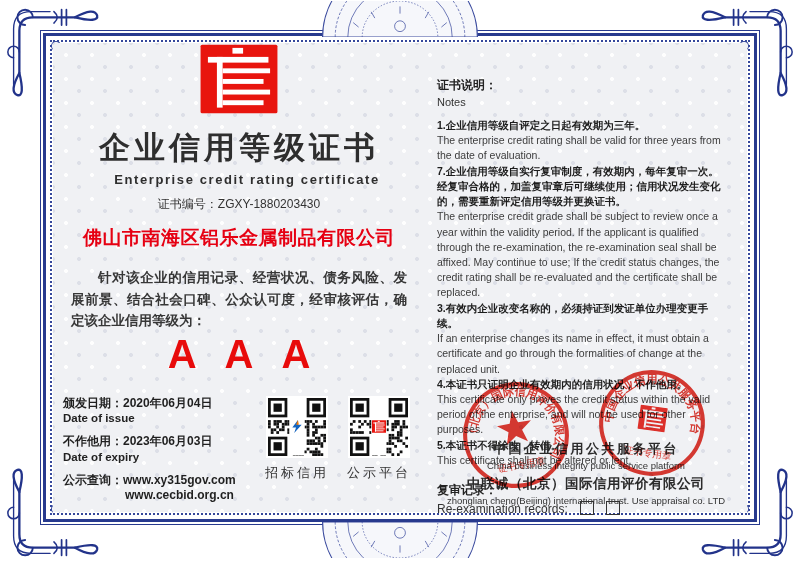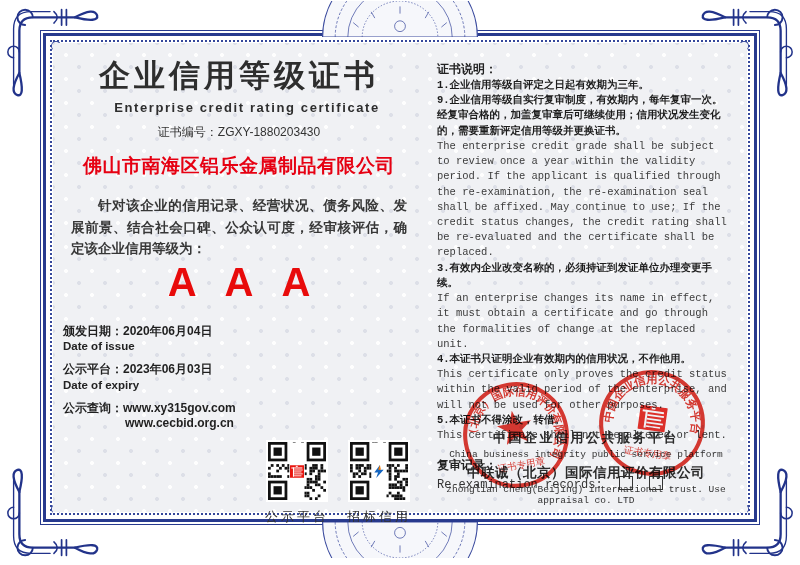--- a/index.html
+++ b/index.html
@@ -30,34 +30,34 @@
   
   .col-left{width:372px;display:flex;flex-direction:column;align-items:center;box-sizing:border-box;}
   .logo{width:98px;height:84px;}
   .title-cn{margin-top:12px;font-size:31px;font-weight:bold;letter-spacing:4px;color:#2e2e2e;white-space:nowrap;}
   .title-en{margin-top:3px;font-size:13px;font-weight:bold;letter-spacing:1.6px;color:#2e2e2e;margin-left:16px;}
   .cert-no{margin-top:9px;font-size:12px;color:#333;}
   .company{margin-top:12px;font-size:19px;font-weight:bold;color:#e60012;letter-spacing:.5px;white-space:nowrap;}
   .para{margin-top:16px;width:336px;font-size:13.5px;font-weight:bold;color:#373737;line-height:1.6;
         text-align:justify;text-indent:2em;}
   .rating{margin-top:0;font-size:40px;font-weight:bold;color:#e80b0b;letter-spacing:28px;text-indent:28px;line-height:1.1;}
-  .bottom-row{display:flex;width:100%;box-sizing:border-box;padding:0 14px 0 10px;margin-top:20px;align-items:flex-start;flex-direction:column;}
+  .bottom-row{display:flex;width:100%;box-sizing:border-box;padding:0 14px 0 10px;margin-top:20px;align-items:flex-start;}
   .dates{width:180px;font-size:12px;color:#1f1f1f;font-weight:bold;line-height:1.3;}
   .dates .grp{margin-bottom:8px;}
   .dates .en{font-size:11.5px;color:#222;}
   .dates .url2{padding-left:62px;}
   .qrs{display:flex;gap:18px;margin-left:auto;}
   .qr-box{display:flex;flex-direction:column;align-items:center;}
   .qr-frame{position:relative;width:62px;height:62px;background:#fff;padding:2px;box-sizing:border-box;}
   .qr-frame svg{display:block;width:58px;height:58px;background:#fff;}
   .qr-center{position:absolute;left:50%;top:50%;width:15px;height:15px;transform:translate(-50%,-50%);
              background:#fff;display:flex;align-items:center;justify-content:center;}
   .qr-label{margin-top:6px;font-size:13px;letter-spacing:3px;color:#333;font-weight:500;white-space:nowrap;}
   
-  .col-right{position:relative;flex:1;box-sizing:border-box;padding:18px 20px 0 12px;color:#333;font-family:Liberation Mono, monospace;}
+  .col-right{position:relative;flex:1;box-sizing:border-box;padding:34px 20px 0 12px;color:#333;}
   .notes-title-cn{font-size:12px;font-weight:bold;color:#222;}
   .notes-title-en{font-size:11px;margin-top:2px;margin-bottom:10px;}
   .note-cn{font-size:10.5px;font-weight:bold;color:#1d1d1d;line-height:1.45;}
   .note-en{font-size:10.5px;color:#3c3c3c;line-height:1.45;}
   .reexam{margin-top:14px;}
   .reexam-cn{font-size:12px;font-weight:bold;color:#222;}
   .reexam-en{font-size:12px;margin-top:2px;}
   .chk{display:inline-block;width:12px;height:12px;border:1.5px solid #333;margin-left:9px;vertical-align:-2px;background:transparent;}
   .issuer{position:absolute;left:0;right:0;bottom:6px;text-align:center;}
   .org1-cn{font-size:13px;font-weight:bold;letter-spacing:2.5px;color:#2b2b2b;white-space:nowrap;}
@@ -143,176 +143,29 @@
             <div class="para">针对该企业的信用记录、经营状况、债务风险、发展前景、结合社会口碑、公众认可度，经审核评估，确定该企业信用等级为：</div>
             <div class="rating">AAA</div>
 
             <div class="bottom-row">
               <div class="dates">
                 <div class="grp">
                   <div>颁发日期：2020年06月04日</div>
                   <div class="en">Date of issue</div>
                 </div>
                 <div class="grp">
-                  <div>公示平台：2023年06月03日</div>
+                  <div>不作他用：2023年06月03日</div>
                   <div class="en">Date of expiry</div>
                 </div>
                 <div class="grp">
                   <div>公示查询：www.xy315gov.com</div>
                   <div class="url2">www.cecbid.org.cn</div>
                 </div>
               </div>
               <div class="qrs">
-                <div class="qr-box">
-                  <div class="qr-frame">
-                    <svg class="qr-code" viewBox="0 0 63 63" fill="#111">
-                        <rect x="27" y="0" width="3" height="3"></rect>
-                        <rect x="36" y="0" width="3" height="3"></rect>
-                        <rect x="24" y="3" width="3" height="3"></rect>
-                        <rect x="33" y="3" width="3" height="3"></rect>
-                        <rect x="24" y="6" width="3" height="3"></rect>
-                        <rect x="30" y="6" width="3" height="3"></rect>
-                        <rect x="36" y="6" width="3" height="3"></rect>
-                        <rect x="24" y="9" width="3" height="3"></rect>
-                        <rect x="33" y="9" width="3" height="3"></rect>
-                        <rect x="36" y="9" width="3" height="3"></rect>
-                        <rect x="27" y="12" width="3" height="3"></rect>
-                        <rect x="30" y="12" width="3" height="3"></rect>
-                        <rect x="33" y="12" width="3" height="3"></rect>
-                        <rect x="36" y="12" width="3" height="3"></rect>
-                        <rect x="24" y="15" width="3" height="3"></rect>
-                        <rect x="27" y="15" width="3" height="3"></rect>
-                        <rect x="30" y="15" width="3" height="3"></rect>
-                        <rect x="36" y="15" width="3" height="3"></rect>
-                        <rect x="33" y="18" width="3" height="3"></rect>
-                        <rect x="36" y="18" width="3" height="3"></rect>
-                        <rect x="24" y="21" width="3" height="3"></rect>
-                        <rect x="27" y="21" width="3" height="3"></rect>
-                        <rect x="36" y="21" width="3" height="3"></rect>
-                        <rect x="3" y="24" width="3" height="3"></rect>
-                        <rect x="9" y="24" width="3" height="3"></rect>
-                        <rect x="15" y="24" width="3" height="3"></rect>
-                        <rect x="21" y="24" width="3" height="3"></rect>
-                        <rect x="33" y="24" width="3" height="3"></rect>
-                        <rect x="36" y="24" width="3" height="3"></rect>
-                        <rect x="39" y="24" width="3" height="3"></rect>
-                        <rect x="48" y="24" width="3" height="3"></rect>
-                        <rect x="51" y="24" width="3" height="3"></rect>
-                        <rect x="57" y="24" width="3" height="3"></rect>
-                        <rect x="0" y="27" width="3" height="3"></rect>
-                        <rect x="12" y="27" width="3" height="3"></rect>
-                        <rect x="18" y="27" width="3" height="3"></rect>
-                        <rect x="21" y="27" width="3" height="3"></rect>
-                        <rect x="30" y="27" width="3" height="3"></rect>
-                        <rect x="36" y="27" width="3" height="3"></rect>
-                        <rect x="39" y="27" width="3" height="3"></rect>
-                        <rect x="45" y="27" width="3" height="3"></rect>
-                        <rect x="48" y="27" width="3" height="3"></rect>
-                        <rect x="51" y="27" width="3" height="3"></rect>
-                        <rect x="57" y="27" width="3" height="3"></rect>
-                        <rect x="9" y="30" width="3" height="3"></rect>
-                        <rect x="21" y="30" width="3" height="3"></rect>
-                        <rect x="24" y="30" width="3" height="3"></rect>
-                        <rect x="27" y="30" width="3" height="3"></rect>
-                        <rect x="33" y="30" width="3" height="3"></rect>
-                        <rect x="45" y="30" width="3" height="3"></rect>
-                        <rect x="48" y="30" width="3" height="3"></rect>
-                        <rect x="54" y="30" width="3" height="3"></rect>
-                        <rect x="57" y="30" width="3" height="3"></rect>
-                        <rect x="60" y="30" width="3" height="3"></rect>
-                        <rect x="0" y="33" width="3" height="3"></rect>
-                        <rect x="27" y="33" width="3" height="3"></rect>
-                        <rect x="30" y="33" width="3" height="3"></rect>
-                        <rect x="33" y="33" width="3" height="3"></rect>
-                        <rect x="36" y="33" width="3" height="3"></rect>
-                        <rect x="39" y="33" width="3" height="3"></rect>
-                        <rect x="45" y="33" width="3" height="3"></rect>
-                        <rect x="54" y="33" width="3" height="3"></rect>
-                        <rect x="0" y="36" width="3" height="3"></rect>
-                        <rect x="3" y="36" width="3" height="3"></rect>
-                        <rect x="6" y="36" width="3" height="3"></rect>
-                        <rect x="9" y="36" width="3" height="3"></rect>
-                        <rect x="12" y="36" width="3" height="3"></rect>
-                        <rect x="21" y="36" width="3" height="3"></rect>
-                        <rect x="27" y="36" width="3" height="3"></rect>
-                        <rect x="36" y="36" width="3" height="3"></rect>
-                        <rect x="51" y="36" width="3" height="3"></rect>
-                        <rect x="54" y="36" width="3" height="3"></rect>
-                        <rect x="27" y="39" width="3" height="3"></rect>
-                        <rect x="30" y="39" width="3" height="3"></rect>
-                        <rect x="36" y="39" width="3" height="3"></rect>
-                        <rect x="42" y="39" width="3" height="3"></rect>
-                        <rect x="45" y="39" width="3" height="3"></rect>
-                        <rect x="51" y="39" width="3" height="3"></rect>
-                        <rect x="54" y="39" width="3" height="3"></rect>
-                        <rect x="24" y="42" width="3" height="3"></rect>
-                        <rect x="27" y="42" width="3" height="3"></rect>
-                        <rect x="36" y="42" width="3" height="3"></rect>
-                        <rect x="42" y="42" width="3" height="3"></rect>
-                        <rect x="45" y="42" width="3" height="3"></rect>
-                        <rect x="48" y="42" width="3" height="3"></rect>
-                        <rect x="51" y="42" width="3" height="3"></rect>
-                        <rect x="60" y="42" width="3" height="3"></rect>
-                        <rect x="27" y="45" width="3" height="3"></rect>
-                        <rect x="33" y="45" width="3" height="3"></rect>
-                        <rect x="42" y="45" width="3" height="3"></rect>
-                        <rect x="51" y="45" width="3" height="3"></rect>
-                        <rect x="54" y="45" width="3" height="3"></rect>
-                        <rect x="24" y="48" width="3" height="3"></rect>
-                        <rect x="30" y="48" width="3" height="3"></rect>
-                        <rect x="36" y="48" width="3" height="3"></rect>
-                        <rect x="39" y="48" width="3" height="3"></rect>
-                        <rect x="42" y="48" width="3" height="3"></rect>
-                        <rect x="45" y="48" width="3" height="3"></rect>
-                        <rect x="57" y="48" width="3" height="3"></rect>
-                        <rect x="24" y="51" width="3" height="3"></rect>
-                        <rect x="36" y="51" width="3" height="3"></rect>
-                        <rect x="48" y="51" width="3" height="3"></rect>
-                        <rect x="60" y="51" width="3" height="3"></rect>
-                        <rect x="24" y="54" width="3" height="3"></rect>
-                        <rect x="30" y="54" width="3" height="3"></rect>
-                        <rect x="33" y="54" width="3" height="3"></rect>
-                        <rect x="36" y="54" width="3" height="3"></rect>
-                        <rect x="39" y="54" width="3" height="3"></rect>
-                        <rect x="42" y="54" width="3" height="3"></rect>
-                        <rect x="30" y="57" width="3" height="3"></rect>
-                        <rect x="33" y="57" width="3" height="3"></rect>
-                        <rect x="39" y="57" width="3" height="3"></rect>
-                        <rect x="42" y="57" width="3" height="3"></rect>
-                        <rect x="54" y="57" width="3" height="3"></rect>
-                        <rect x="24" y="60" width="3" height="3"></rect>
-                        <rect x="27" y="60" width="3" height="3"></rect>
-                        <rect x="33" y="60" width="3" height="3"></rect>
-                        <rect x="36" y="60" width="3" height="3"></rect>
-                        <rect x="45" y="60" width="3" height="3"></rect>
-                        <rect x="51" y="60" width="3" height="3"></rect>
-                        <g>
-                          <rect x="0" y="0" width="21" height="21" fill="#111"></rect>
-      <rect x="3" y="3" width="15" height="15" fill="#fff"></rect>
-      <rect x="6" y="6" width="9" height="9" fill="#111"></rect>
-                        </g>
-                        <g>
-                          <rect x="42" y="0" width="21" height="21" fill="#111"></rect>
-      <rect x="45" y="3" width="15" height="15" fill="#fff"></rect>
-      <rect x="48" y="6" width="9" height="9" fill="#111"></rect>
-                        </g>
-                        <g>
-                          <rect x="0" y="42" width="21" height="21" fill="#111"></rect>
-      <rect x="3" y="45" width="15" height="15" fill="#fff"></rect>
-      <rect x="6" y="48" width="9" height="9" fill="#111"></rect>
-                        </g>
-                      </svg>
-                    <div class="qr-center">
-                      <svg width="11" height="10" viewBox="0 0 100 88">
-                          <use href="#xinlogo"></use>
-                        </svg>
-                    </div>
-                  </div>
-                  <div class="qr-label">公示平台</div>
-                </div>
                 <div class="qr-box">
                   <div class="qr-frame">
                     <svg class="qr-code" viewBox="0 0 63 63" fill="#111">
                         <rect x="24" y="0" width="3" height="3"></rect>
                         <rect x="27" y="0" width="3" height="3"></rect>
                         <rect x="36" y="0" width="3" height="3"></rect>
                         <rect x="24" y="3" width="3" height="3"></rect>
                         <rect x="33" y="3" width="3" height="3"></rect>
                         <rect x="27" y="6" width="3" height="3"></rect>
                         <rect x="33" y="6" width="3" height="3"></rect>
@@ -458,32 +311,181 @@
                       </svg>
                     <div class="qr-center">
                       <svg width="11" height="11" viewBox="0 0 16 16">
                         <path d="M9,1 L3,9 h4 l-2,6 8,-9 h-4 z" fill="#1565c0"></path>
                         <path d="M9,1 L7,6 h3 z" fill="#f57c00"></path>
                       </svg>
                     </div>
                   </div>
                   <div class="qr-label">招标信用</div>
                 </div>
+                <div class="qr-box">
+                  <div class="qr-frame">
+                    <svg class="qr-code" viewBox="0 0 63 63" fill="#111">
+                        <rect x="27" y="0" width="3" height="3"></rect>
+                        <rect x="36" y="0" width="3" height="3"></rect>
+                        <rect x="24" y="3" width="3" height="3"></rect>
+                        <rect x="33" y="3" width="3" height="3"></rect>
+                        <rect x="24" y="6" width="3" height="3"></rect>
+                        <rect x="30" y="6" width="3" height="3"></rect>
+                        <rect x="36" y="6" width="3" height="3"></rect>
+                        <rect x="24" y="9" width="3" height="3"></rect>
+                        <rect x="33" y="9" width="3" height="3"></rect>
+                        <rect x="36" y="9" width="3" height="3"></rect>
+                        <rect x="27" y="12" width="3" height="3"></rect>
+                        <rect x="30" y="12" width="3" height="3"></rect>
+                        <rect x="33" y="12" width="3" height="3"></rect>
+                        <rect x="36" y="12" width="3" height="3"></rect>
+                        <rect x="24" y="15" width="3" height="3"></rect>
+                        <rect x="27" y="15" width="3" height="3"></rect>
+                        <rect x="30" y="15" width="3" height="3"></rect>
+                        <rect x="36" y="15" width="3" height="3"></rect>
+                        <rect x="33" y="18" width="3" height="3"></rect>
+                        <rect x="36" y="18" width="3" height="3"></rect>
+                        <rect x="24" y="21" width="3" height="3"></rect>
+                        <rect x="27" y="21" width="3" height="3"></rect>
+                        <rect x="36" y="21" width="3" height="3"></rect>
+                        <rect x="3" y="24" width="3" height="3"></rect>
+                        <rect x="9" y="24" width="3" height="3"></rect>
+                        <rect x="15" y="24" width="3" height="3"></rect>
+                        <rect x="21" y="24" width="3" height="3"></rect>
+                        <rect x="33" y="24" width="3" height="3"></rect>
+                        <rect x="36" y="24" width="3" height="3"></rect>
+                        <rect x="39" y="24" width="3" height="3"></rect>
+                        <rect x="48" y="24" width="3" height="3"></rect>
+                        <rect x="51" y="24" width="3" height="3"></rect>
+                        <rect x="57" y="24" width="3" height="3"></rect>
+                        <rect x="0" y="27" width="3" height="3"></rect>
+                        <rect x="12" y="27" width="3" height="3"></rect>
+                        <rect x="18" y="27" width="3" height="3"></rect>
+                        <rect x="21" y="27" width="3" height="3"></rect>
+                        <rect x="30" y="27" width="3" height="3"></rect>
+                        <rect x="36" y="27" width="3" height="3"></rect>
+                        <rect x="39" y="27" width="3" height="3"></rect>
+                        <rect x="45" y="27" width="3" height="3"></rect>
+                        <rect x="48" y="27" width="3" height="3"></rect>
+                        <rect x="51" y="27" width="3" height="3"></rect>
+                        <rect x="57" y="27" width="3" height="3"></rect>
+                        <rect x="9" y="30" width="3" height="3"></rect>
+                        <rect x="21" y="30" width="3" height="3"></rect>
+                        <rect x="24" y="30" width="3" height="3"></rect>
+                        <rect x="27" y="30" width="3" height="3"></rect>
+                        <rect x="33" y="30" width="3" height="3"></rect>
+                        <rect x="45" y="30" width="3" height="3"></rect>
+                        <rect x="48" y="30" width="3" height="3"></rect>
+                        <rect x="54" y="30" width="3" height="3"></rect>
+                        <rect x="57" y="30" width="3" height="3"></rect>
+                        <rect x="60" y="30" width="3" height="3"></rect>
+                        <rect x="0" y="33" width="3" height="3"></rect>
+                        <rect x="27" y="33" width="3" height="3"></rect>
+                        <rect x="30" y="33" width="3" height="3"></rect>
+                        <rect x="33" y="33" width="3" height="3"></rect>
+                        <rect x="36" y="33" width="3" height="3"></rect>
+                        <rect x="39" y="33" width="3" height="3"></rect>
+                        <rect x="45" y="33" width="3" height="3"></rect>
+                        <rect x="54" y="33" width="3" height="3"></rect>
+                        <rect x="0" y="36" width="3" height="3"></rect>
+                        <rect x="3" y="36" width="3" height="3"></rect>
+                        <rect x="6" y="36" width="3" height="3"></rect>
+                        <rect x="9" y="36" width="3" height="3"></rect>
+                        <rect x="12" y="36" width="3" height="3"></rect>
+                        <rect x="21" y="36" width="3" height="3"></rect>
+                        <rect x="27" y="36" width="3" height="3"></rect>
+                        <rect x="36" y="36" width="3" height="3"></rect>
+                        <rect x="51" y="36" width="3" height="3"></rect>
+                        <rect x="54" y="36" width="3" height="3"></rect>
+                        <rect x="27" y="39" width="3" height="3"></rect>
+                        <rect x="30" y="39" width="3" height="3"></rect>
+                        <rect x="36" y="39" width="3" height="3"></rect>
+                        <rect x="42" y="39" width="3" height="3"></rect>
+                        <rect x="45" y="39" width="3" height="3"></rect>
+                        <rect x="51" y="39" width="3" height="3"></rect>
+                        <rect x="54" y="39" width="3" height="3"></rect>
+                        <rect x="24" y="42" width="3" height="3"></rect>
+                        <rect x="27" y="42" width="3" height="3"></rect>
+                        <rect x="36" y="42" width="3" height="3"></rect>
+                        <rect x="42" y="42" width="3" height="3"></rect>
+                        <rect x="45" y="42" width="3" height="3"></rect>
+                        <rect x="48" y="42" width="3" height="3"></rect>
+                        <rect x="51" y="42" width="3" height="3"></rect>
+                        <rect x="60" y="42" width="3" height="3"></rect>
+                        <rect x="27" y="45" width="3" height="3"></rect>
+                        <rect x="33" y="45" width="3" height="3"></rect>
+                        <rect x="42" y="45" width="3" height="3"></rect>
+                        <rect x="51" y="45" width="3" height="3"></rect>
+                        <rect x="54" y="45" width="3" height="3"></rect>
+                        <rect x="24" y="48" width="3" height="3"></rect>
+                        <rect x="30" y="48" width="3" height="3"></rect>
+                        <rect x="36" y="48" width="3" height="3"></rect>
+                        <rect x="39" y="48" width="3" height="3"></rect>
+                        <rect x="42" y="48" width="3" height="3"></rect>
+                        <rect x="45" y="48" width="3" height="3"></rect>
+                        <rect x="57" y="48" width="3" height="3"></rect>
+                        <rect x="24" y="51" width="3" height="3"></rect>
+                        <rect x="36" y="51" width="3" height="3"></rect>
+                        <rect x="48" y="51" width="3" height="3"></rect>
+                        <rect x="60" y="51" width="3" height="3"></rect>
+                        <rect x="24" y="54" width="3" height="3"></rect>
+                        <rect x="30" y="54" width="3" height="3"></rect>
+                        <rect x="33" y="54" width="3" height="3"></rect>
+                        <rect x="36" y="54" width="3" height="3"></rect>
+                        <rect x="39" y="54" width="3" height="3"></rect>
+                        <rect x="42" y="54" width="3" height="3"></rect>
+                        <rect x="30" y="57" width="3" height="3"></rect>
+                        <rect x="33" y="57" width="3" height="3"></rect>
+                        <rect x="39" y="57" width="3" height="3"></rect>
+                        <rect x="42" y="57" width="3" height="3"></rect>
+                        <rect x="54" y="57" width="3" height="3"></rect>
+                        <rect x="24" y="60" width="3" height="3"></rect>
+                        <rect x="27" y="60" width="3" height="3"></rect>
+                        <rect x="33" y="60" width="3" height="3"></rect>
+                        <rect x="36" y="60" width="3" height="3"></rect>
+                        <rect x="45" y="60" width="3" height="3"></rect>
+                        <rect x="51" y="60" width="3" height="3"></rect>
+                        <g>
+                          <rect x="0" y="0" width="21" height="21" fill="#111"></rect>
+      <rect x="3" y="3" width="15" height="15" fill="#fff"></rect>
+      <rect x="6" y="6" width="9" height="9" fill="#111"></rect>
+                        </g>
+                        <g>
+                          <rect x="42" y="0" width="21" height="21" fill="#111"></rect>
+      <rect x="45" y="3" width="15" height="15" fill="#fff"></rect>
+      <rect x="48" y="6" width="9" height="9" fill="#111"></rect>
+                        </g>
+                        <g>
+                          <rect x="0" y="42" width="21" height="21" fill="#111"></rect>
+      <rect x="3" y="45" width="15" height="15" fill="#fff"></rect>
+      <rect x="6" y="48" width="9" height="9" fill="#111"></rect>
+                        </g>
+                      </svg>
+                    <div class="qr-center">
+                      <svg width="11" height="10" viewBox="0 0 100 88">
+                          <use href="#xinlogo"></use>
+                        </svg>
+                    </div>
+                  </div>
+                  <div class="qr-label">公示平台</div>
+                </div>
               </div>
             </div>
           </div>
 
           <div class="col-right">
             <div class="notes-title-cn">证书说明：</div>
+            <div class="notes-title-en">Notes</div>
 
             <div>
               <div class="note-cn">1.企业信用等级自评定之日起有效期为三年。</div>
+              <div class="note-en">The enterprise credit rating shall be valid for three years from the date of evaluation.</div>
             </div>
             <div>
-              <div class="note-cn">9.企业信用等级自实行复审制度，有效期内，每年复审一次。经复审合格的，加盖复审章后可继续使用；信用状况发生变化的，需要重新评定信用等级并更换证书。</div>
+              <div class="note-cn">7.企业信用等级自实行复审制度，有效期内，每年复审一次。经复审合格的，加盖复审章后可继续使用；信用状况发生变化的，需要重新评定信用等级并更换证书。</div>
               <div class="note-en">The enterprise credit grade shall be subject to review once a year within the validity period. If the applicant is qualified through the re-examination, the re-examination seal shall be affixed. May continue to use; If the credit status changes, the credit rating shall be re-evaluated and the certificate shall be replaced.</div>
             </div>
             <div>
               <div class="note-cn">3.有效内企业改变名称的，必须持证到发证单位办理变更手续。</div>
               <div class="note-en">If an enterprise changes its name in effect, it must obtain a certificate and go through the formalities of change at the replaced unit.</div>
             </div>
             <div>
               <div class="note-cn">4.本证书只证明企业有效期内的信用状况，不作他用。</div>
               <div class="note-en">This certificate only proves the credit status within the valid period of the enterprise, and will not be used for other purposes.</div>
             </div>

